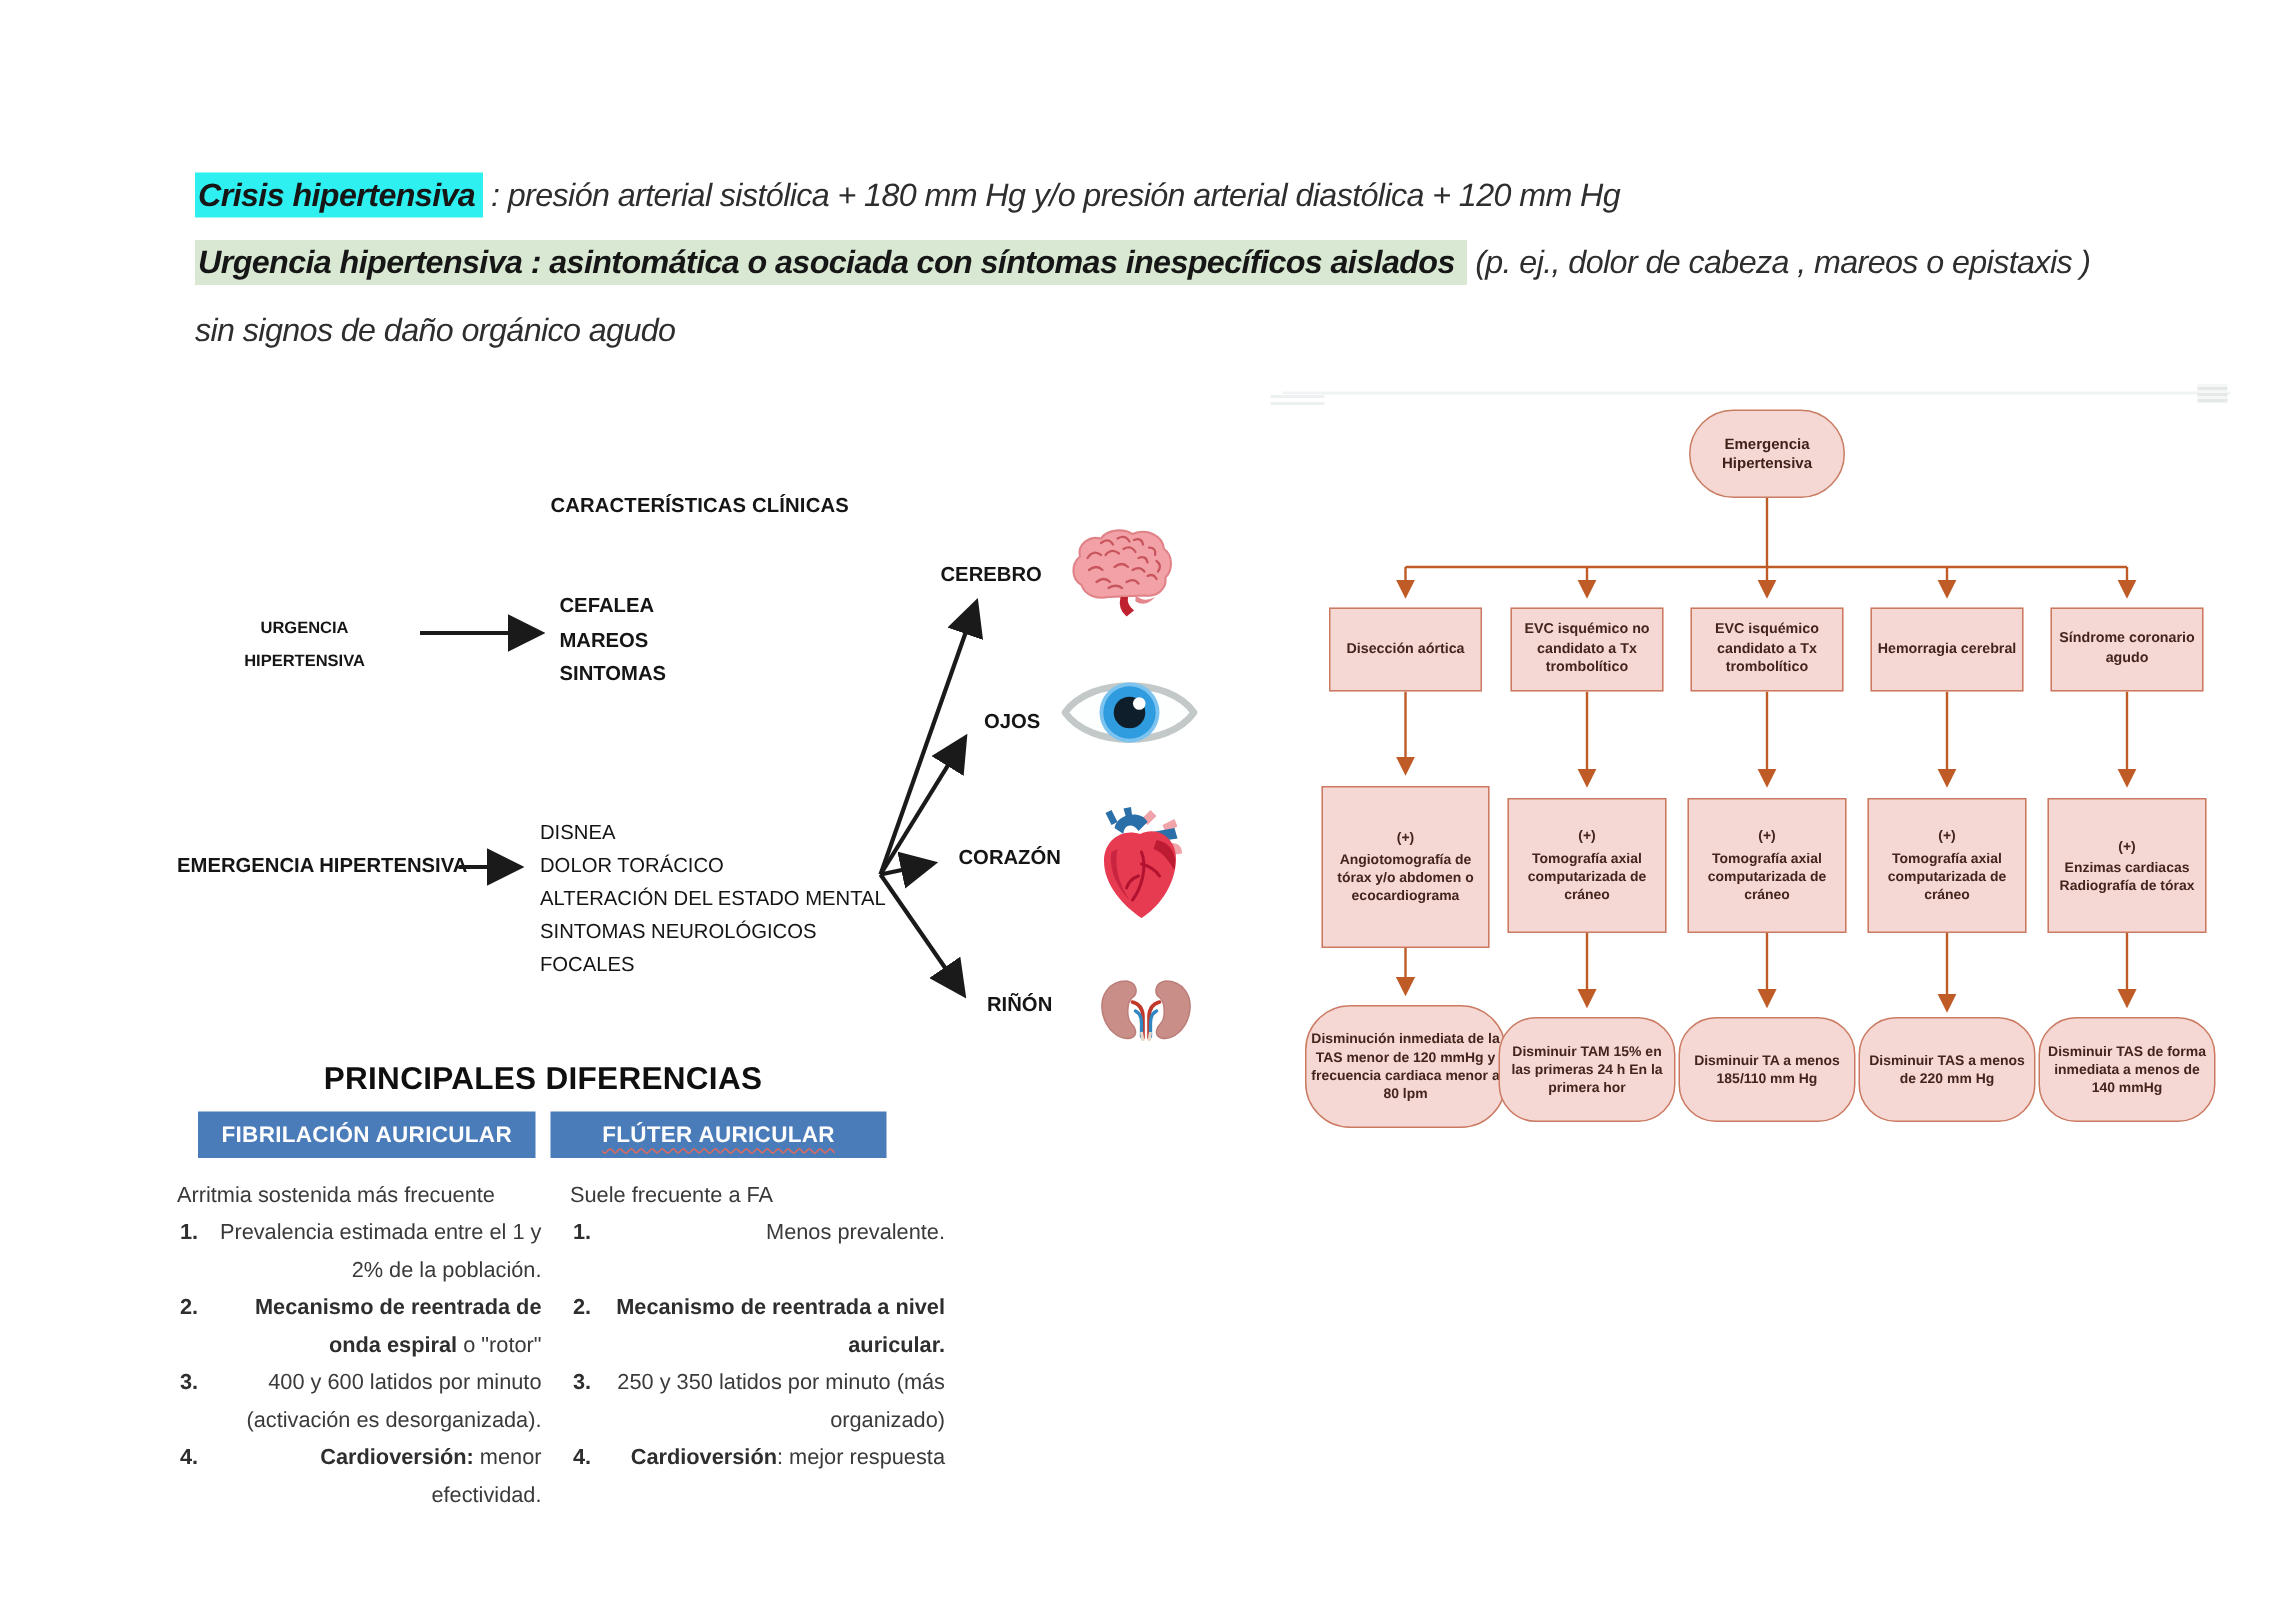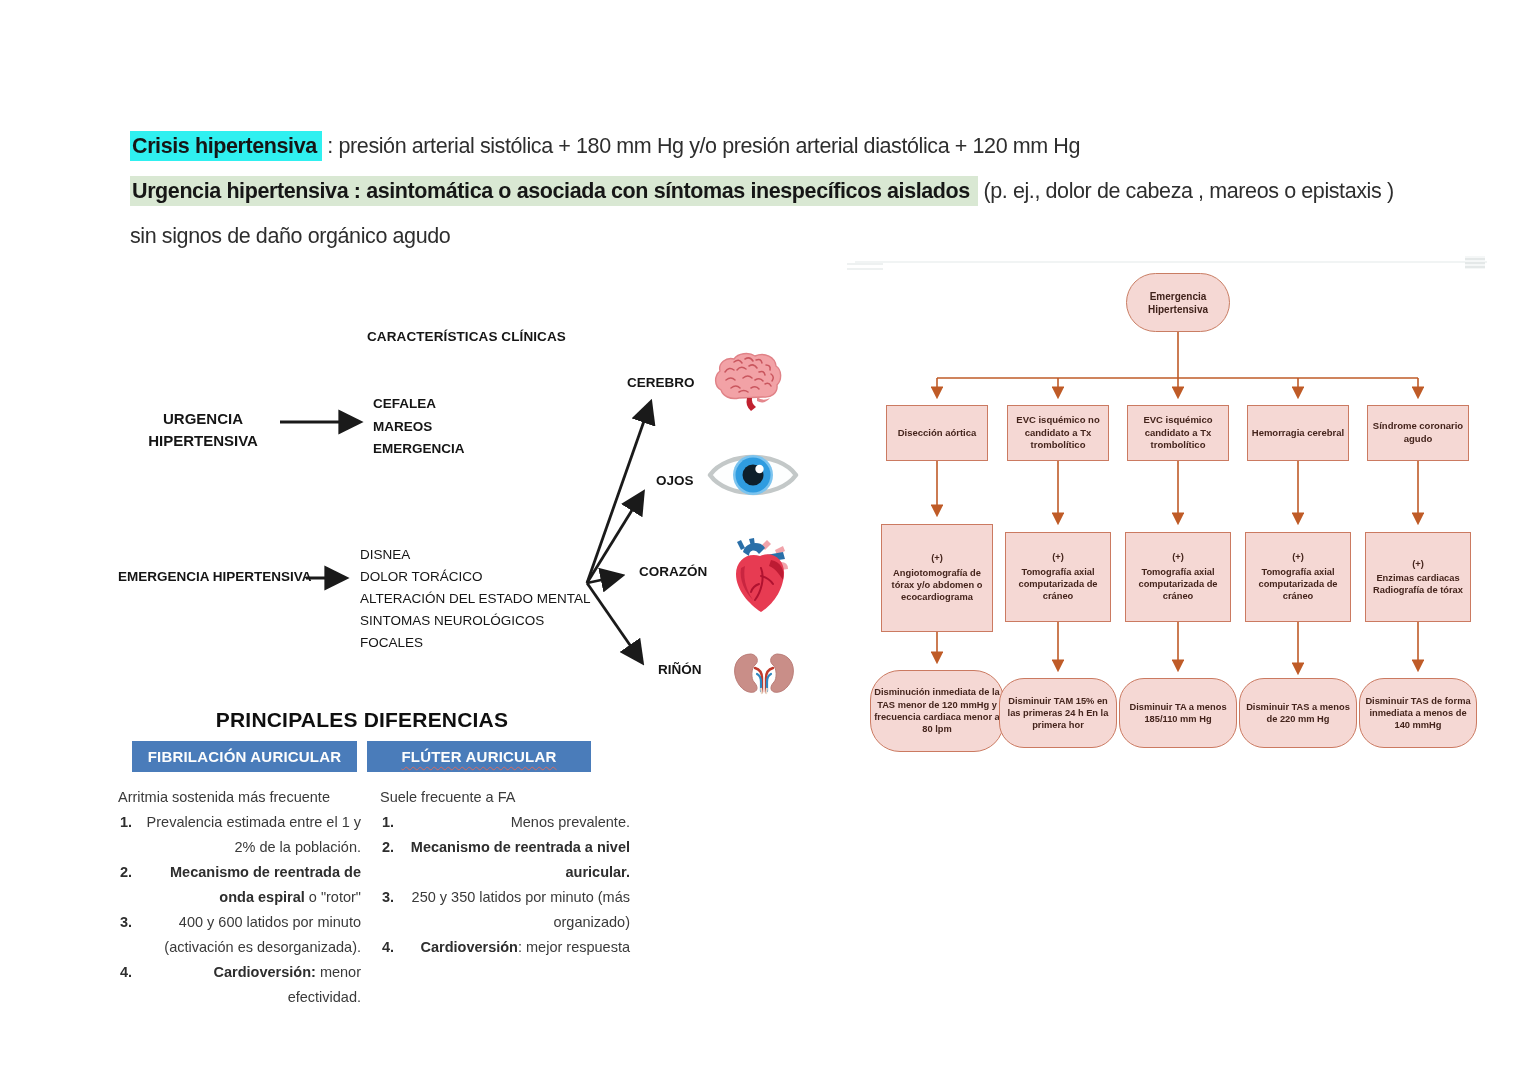--- a/index.html
+++ b/index.html
@@ -3,29 +3,29 @@
 <meta charset="utf-8">
 <style>
   * { margin:0; padding:0; box-sizing:border-box; }
   html,body { background:#ffffff; }
   .page {
     position:relative; width:1525px; height:1080px; background:#ffffff;
     font-family:"Liberation Sans", sans-serif; overflow:hidden; color:#222;
   }
 
   
-  .intro { position:absolute; left:130px; top:124px; width:1340px; }
+  .intro { position:absolute; left:130px; top:108px; width:1340px;font-style:italic; }
   .intro-line { font-size:21.5px; line-height:45px; color:#2e2e2e; letter-spacing:-0.4px; white-space:nowrap; }
   .hl-cyan  { background:#2ff0f0; font-weight:bold; color:#161616; padding:3px 5px 3px 2px; }
   .hl-green { background:#d9e8d3; font-weight:bold; color:#161616; padding:3px 8px 3px 2px; }
 
   
   .diag-label { position:absolute; font-weight:bold; color:#151515; }
   .diag-title { left:367px; top:329px; font-size:13.5px; letter-spacing:0.1px; }
-  .urgencia-label { left:144px; top:408px; width:118px; text-align:center; font-size:15px; line-height:22px; white-space:pre-line; }
+  .urgencia-label { left:144px; top:408px; width:118px; text-align:center; font-size:11px; line-height:22px; white-space:pre-line; }
   .urgencia-symptoms { position:absolute; left:373px; top:393px; font-weight:bold; font-size:13.5px; color:#151515; }
   .urgencia-symptoms div { line-height:22.5px; }
   .emergencia-label { left:118px; top:569px; font-size:13.5px; }
   .emergencia-symptoms { position:absolute; left:360px; top:544px; font-weight:normal; font-size:13.5px; color:#151515; }
   .emergencia-symptoms div { line-height:22px; }
   .organ-label { font-size:13.5px; }
   .lbl-cerebro { left:627px; top:375px; }
   .lbl-ojos    { left:656px; top:473px; }
   .lbl-corazon { left:639px; top:564px; }
   .lbl-rinon   { left:658px; top:662px; }
@@ -76,41 +76,41 @@
   .diff-head-left  { left:14px;  width:225px; }
   .diff-head-right { left:249px; width:224px; }
   .squiggle { text-decoration:underline wavy #d86a5f; text-decoration-thickness:1px; text-underline-offset:4px; }
   .diff-cols { position:relative; margin-top:13px; }
   .dcol { position:absolute; top:0; font-size:14.5px; color:#3a3a3a; line-height:25px; }
   .dcol-left  { left:0;     width:243px; }
   .dcol-right { left:262px; width:250px; }
   .dcol ol { list-style:none; counter-reset:itm; margin:0; padding:0;text-align:right; }
   .dcol li { position:relative; padding-left:28px; counter-increment:itm; }
   .dcol li::before { content:counter(itm) "."; position:absolute; left:2px; font-weight:bold; color:#2e2e2e; }
-  .dcol-right li:nth-child(1) { }
+  .dcol-right li:nth-child(1) { margin-bottom:25px; }
   .dcol strong { color:#2e2e2e; }
 </style>
 </head>
 <body>
 
 <div class="page">
 
   <div class="intro">
     <div class="intro-line"><span class="hl-cyan">Crisis hipertensiva</span><span> : presión arterial sistólica + 180 mm Hg y/o presión arterial diastólica + 120 mm Hg</span></div>
     <div class="intro-line"><span class="hl-green">Urgencia hipertensiva : asintomática o asociada con síntomas inespecíficos aislados</span><span> (p. ej., dolor de cabeza , mareos o epistaxis )</span></div>
     <div class="intro-line">sin signos de daño orgánico agudo</div>
   </div>
 
   <div class="diag-label diag-title">CARACTERÍSTICAS CLÍNICAS</div>
   <div class="diag-label urgencia-label">URGENCIA
 HIPERTENSIVA</div>
   <div class="urgencia-symptoms">
       <div>CEFALEA</div>
       <div>MAREOS</div>
-      <div>EMERGENCIA</div>
+      <div>SINTOMAS</div>
     </div>
   <div class="diag-label emergencia-label">EMERGENCIA HIPERTENSIVA</div>
   <div class="emergencia-symptoms">
       <div>DISNEA</div>
       <div>DOLOR TORÁCICO</div>
       <div>ALTERACIÓN DEL ESTADO MENTAL</div>
       <div>SINTOMAS NEUROLÓGICOS</div>
       <div>FOCALES</div>
     </div>
 

